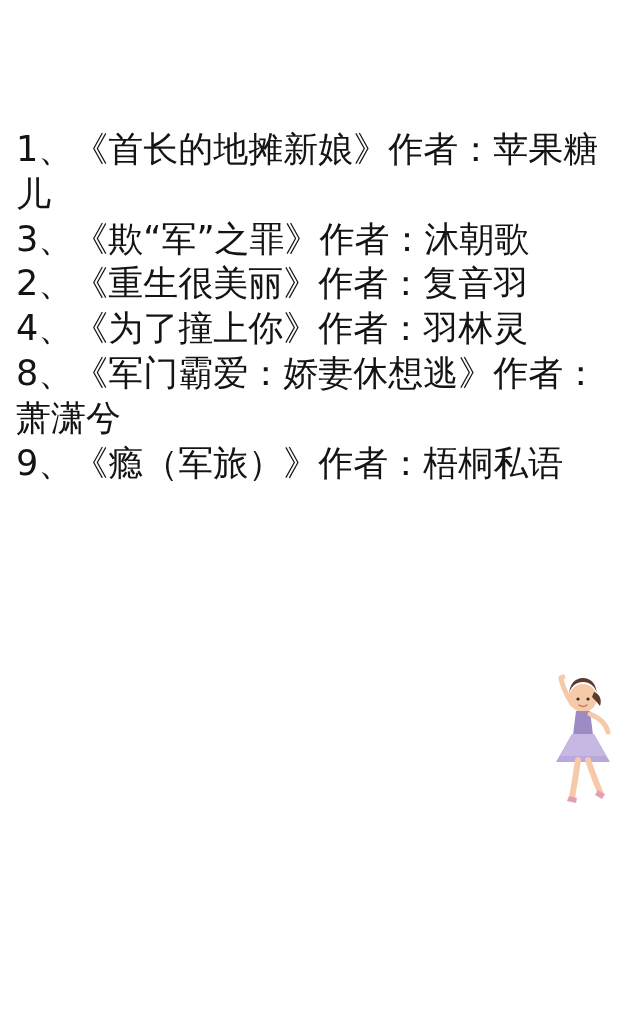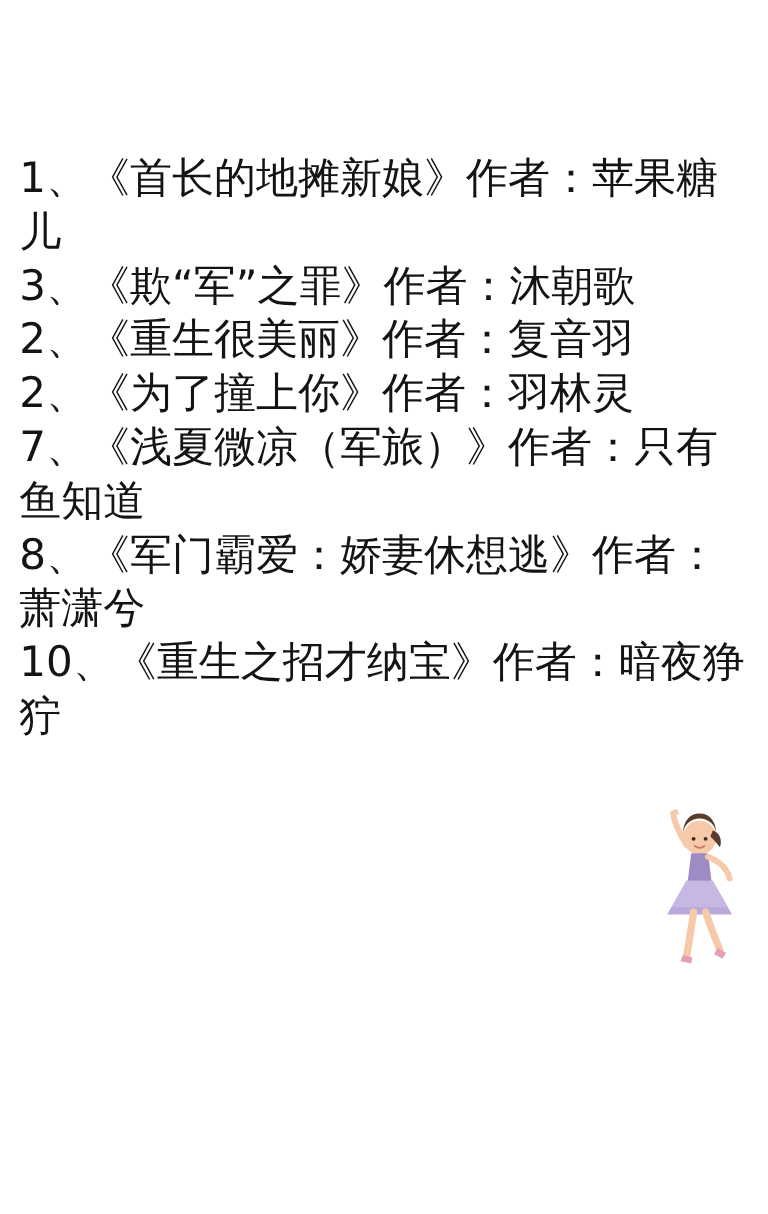--- a/index.html
+++ b/index.html
@@ -74,24 +74,23 @@
 <div class="page">
 
   <h1 class="title">
     <span class="title-inner">好看的军婚文</span>
   </h1>
 
   <ul class="list">
     <li class="list-item">1、《首长的地摊新娘》作者：苹果糖儿</li>
     <li class="list-item">3、《欺“军”之罪》作者：沐朝歌</li>
     <li class="list-item">2、《重生很美丽》作者：复音羽</li>
-    <li class="list-item">2、《为了撞上你》作者：羽林灵</li>
-    <li class="list-item">7、《浅夏微凉（军旅）》作者：只有鱼知道</li>
+    <li class="list-item">4、《为了撞上你》作者：羽林灵</li>
     <li class="list-item">8、《军门霸爱：娇妻休想逃》作者：萧潇兮</li>
-    <li class="list-item">10、《重生之招才纳宝》作者：暗夜狰狞</li>
+    <li class="list-item">9、《瘾（军旅）》作者：梧桐私语</li>
   </ul>
 
   <svg class="figure" viewBox="0 0 96 140">
 
     <path d="M44 40 C38 30 34 22 33 14" stroke="#f6c9a8" stroke-width="5" fill="none" stroke-linecap="round"></path>
     <path d="M30 13 l6 -3 l2 5 z" fill="#f6c9a8"></path>
 
     <circle cx="55" cy="34" r="14" fill="#f6c9a8"></circle>
 
     <path d="M41 32 a14 14 0 0 1 28 0 c0 -12 -6 -18 -14 -18 c-8 0 -14 6 -14 18 z" fill="#5a3b2e"></path>

